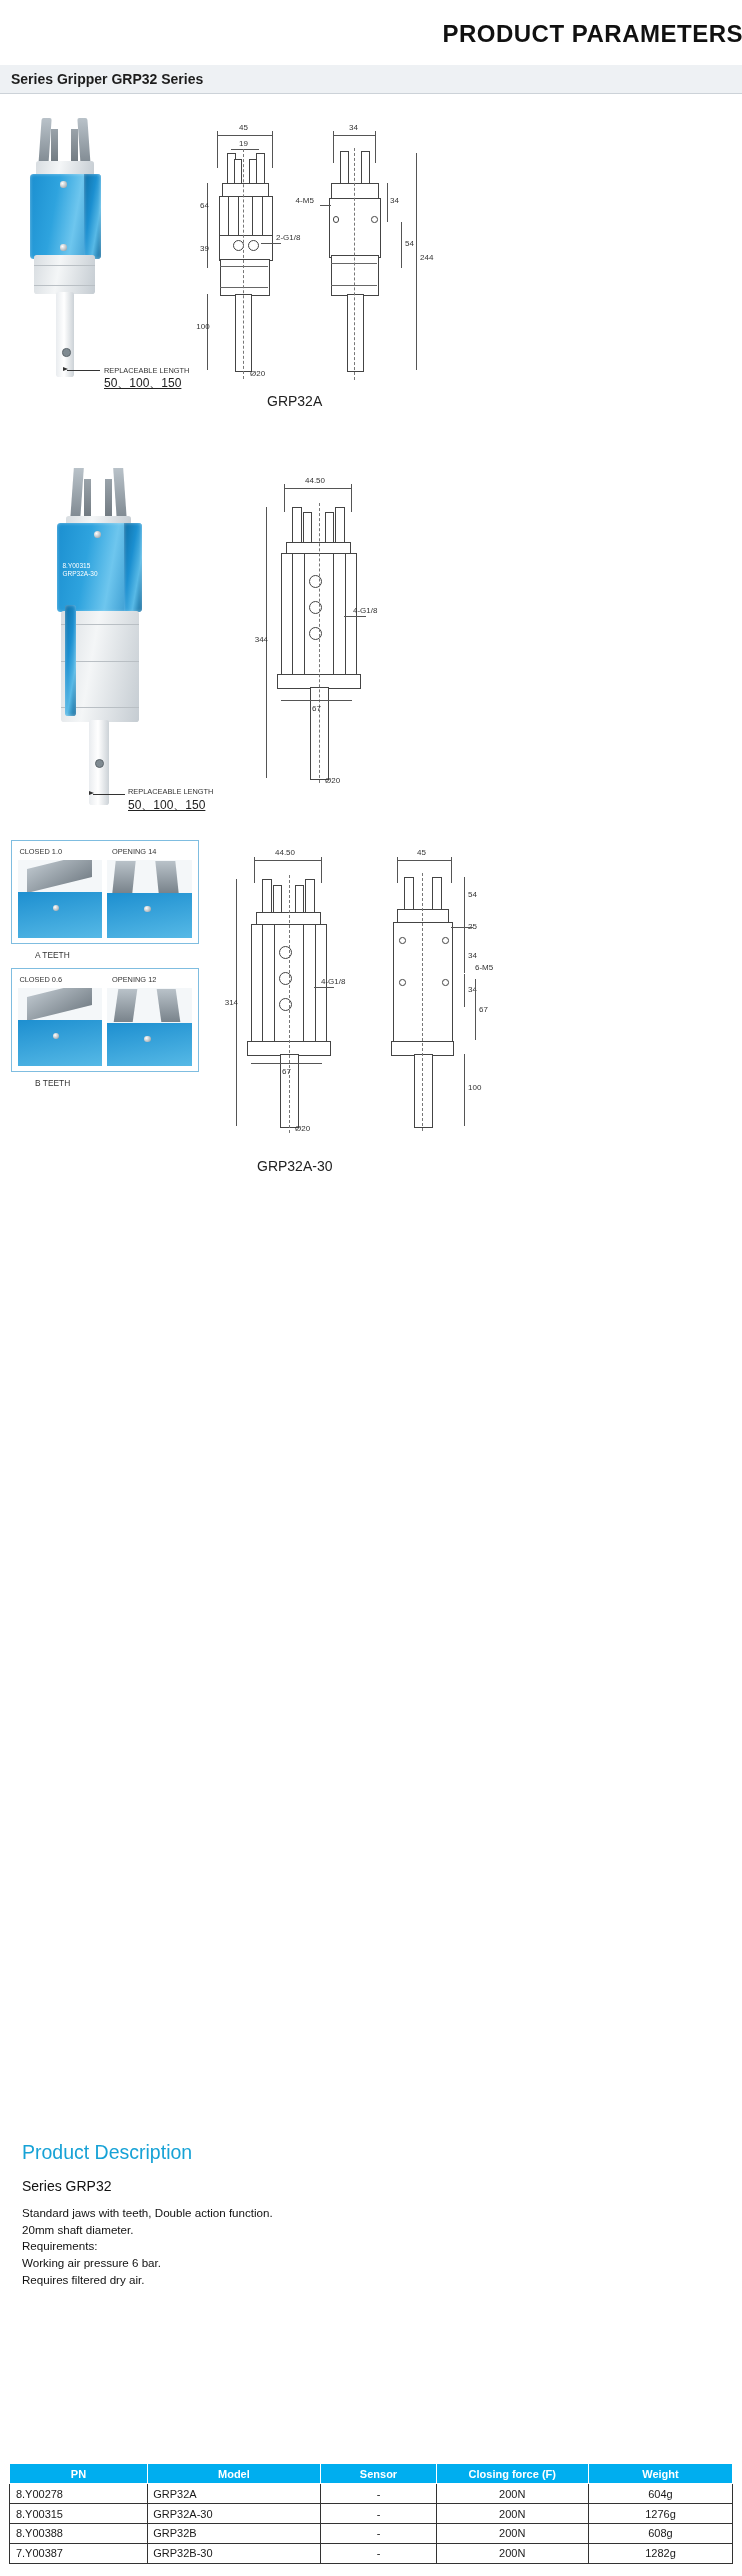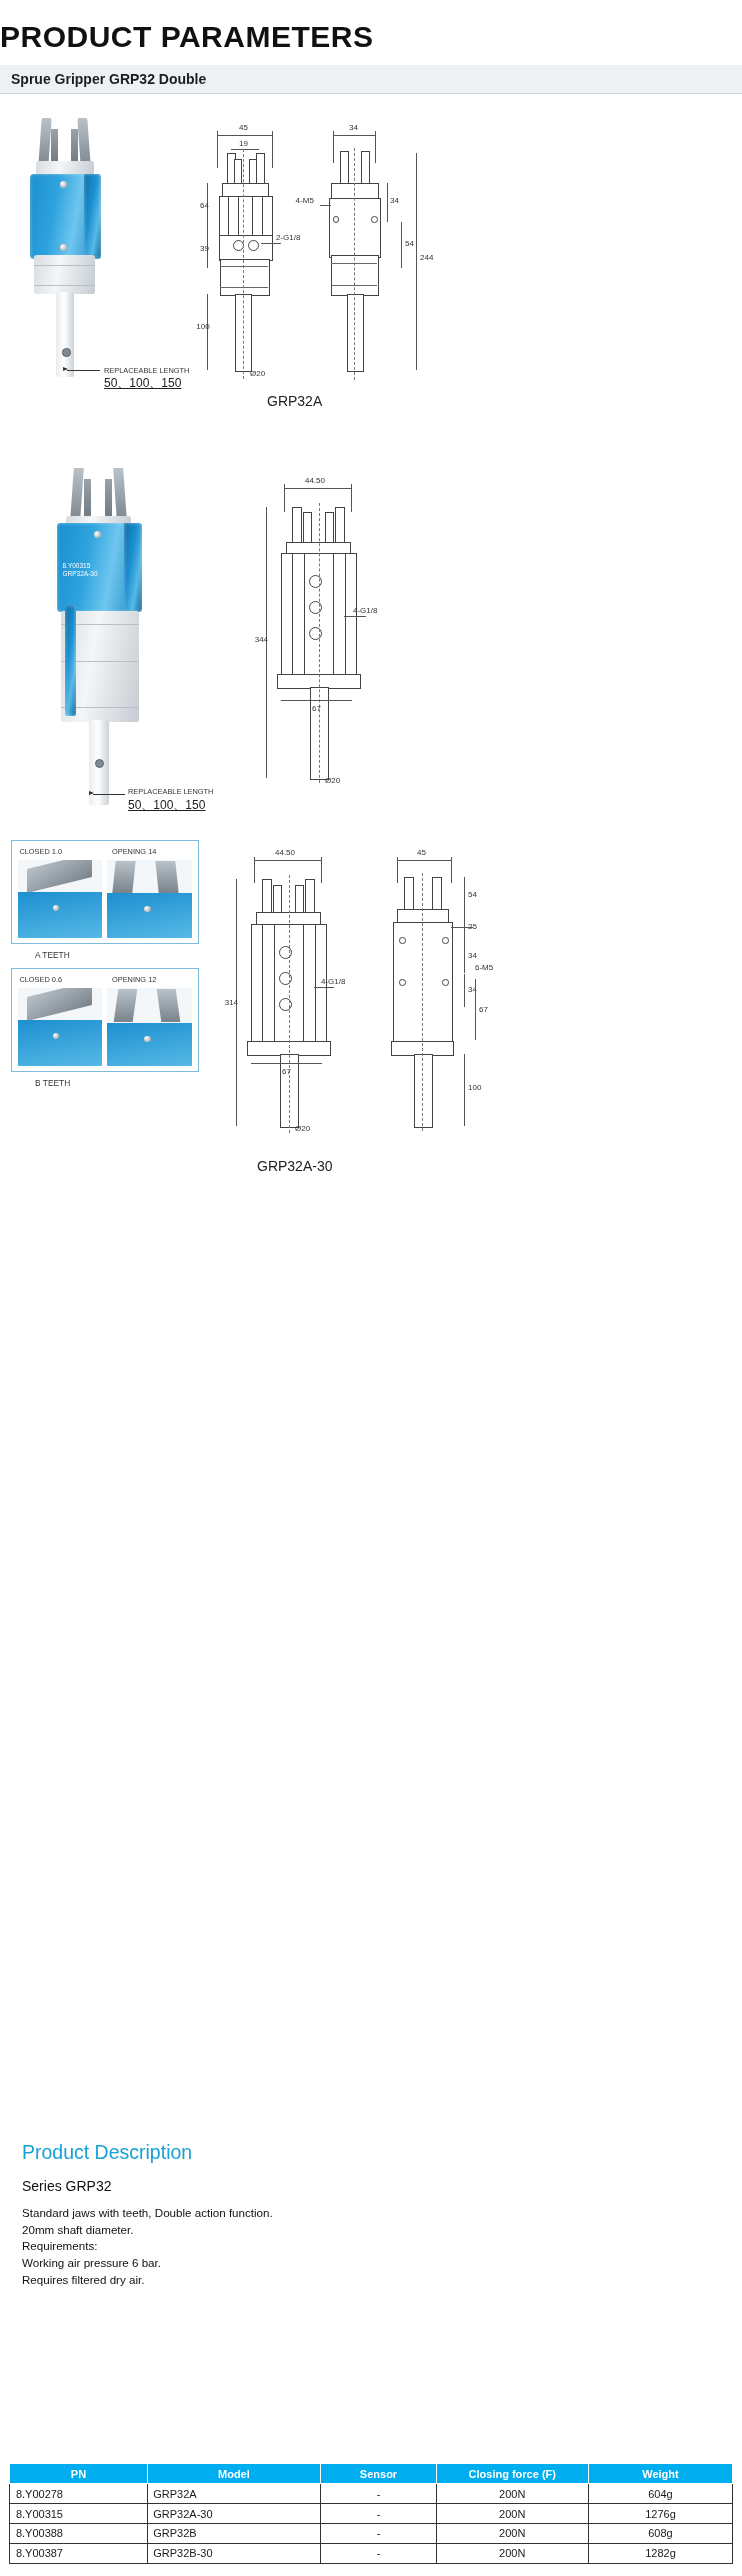--- a/index.html
+++ b/index.html
@@ -7,22 +7,22 @@
     width:743px;
     background:#ffffff;
     font-family:"Liberation Sans", sans-serif;
     color:#1a1a1a;
     -webkit-font-smoothing:antialiased;
   }
   .page{position:relative;width:743px;height:2576px;overflow:hidden;background:#fff;}
 
   
   .main-title{
-    position:absolute;left:0;top:20.4px;width:743px;text-align:left;
-    font-size:30px;font-weight:bold;letter-spacing:0.5px;color:#111;
+    position:absolute;left:0;top:20.4px;width:743px;text-align:right;
+    font-size:24px;font-weight:bold;letter-spacing:0.5px;color:#111;
   }
   .subtitle-bar{
     position:absolute;left:0;top:65px;width:743px;height:28px;
     background:#eef1f4;border-bottom:0.9px solid #ccd2d8;
   }
   .subtitle-bar .txt{
     position:absolute;left:11px;top:5.6px;font-size:14px;font-weight:bold;color:#1d1d1d;
   }
 
   
@@ -76,21 +76,21 @@
   table.spec td.left{text-align:left;padding-left:5.6px;}
   table.spec tr{background:#fff;}
 </style>
 </head>
 <body>
 
 <div class="page">
 
   <div class="main-title">PRODUCT PARAMETERS</div>
   <div class="subtitle-bar">
-    <div class="txt">Sprue Gripper GRP32 Double</div>
+    <div class="txt">Series Gripper GRP32 Series</div>
   </div>
 
   <div class="photo" style="left:23px;top:116px;width:149px;height:269px;">
 
     <div class="jaw-left" style="left:16.7px;top:1.9px;width:10.2px;height:48px;transform:skewX(-4deg);border-radius:1.9px 1.9px 0 0;"></div>
     <div class="jaw-right" style="left:56px;top:1.9px;width:10.2px;height:48px;transform:skewX(4deg);border-radius:1.9px 1.9px 0 0;"></div>
     <div class="jaw-left" style="left:28px;top:13px;width:7.4px;height:39px;background:linear-gradient(180deg,#9aa3aa,#6b747b);"></div>
     <div class="jaw-right" style="left:48px;top:13px;width:7.4px;height:39px;background:linear-gradient(180deg,#9aa3aa,#6b747b);"></div>
 
     <div class="body-steel" style="left:13px;top:45px;width:58px;height:20.4px;"></div>
@@ -384,21 +384,21 @@
         <td>1276g</td>
       </tr>
       <tr>
         <td class="left">8.Y00388</td>
         <td class="left">GRP32B</td>
         <td>-</td>
         <td>200N</td>
         <td>608g</td>
       </tr>
       <tr>
-        <td class="left">8.Y00387</td>
+        <td class="left">7.Y00387</td>
         <td class="left">GRP32B-30</td>
         <td>-</td>
         <td>200N</td>
         <td>1282g</td>
       </tr>
     </tbody>
   </table>
 
 </div>
 

